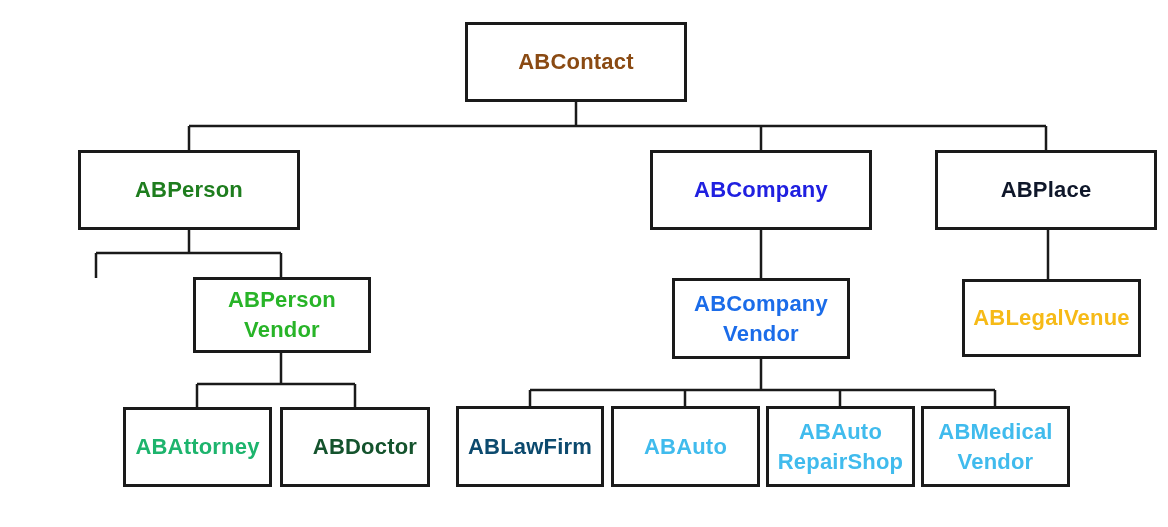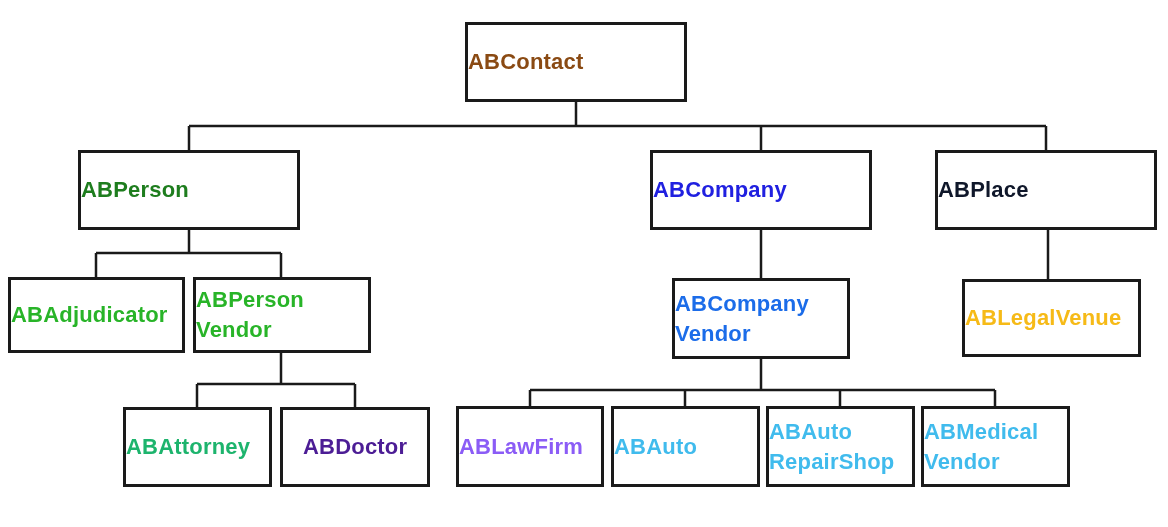--- a/index.html
+++ b/index.html
@@ -12,21 +12,21 @@
   }
   #edges{position:absolute;left:0;top:0;width:1168px;height:527px;}
   #edges path{fill:none;stroke:#1a1a1a;stroke-width:2.5;}
   .node{
     position:absolute;
     box-sizing:border-box;
     background:#ffffff;
     border:3px solid #1a1a1a;
     display:flex;
     flex-direction:column;
-    align-items:flex-start;
+    align-items:center;
     justify-content:center;
     text-align:center;
     font-weight:700;
     font-size:22px;
     line-height:30px;
     letter-spacing:0.2px;
   }
   
   .n-contact        {left:465px;top:22px; width:222px;height:80px;}
   .n-person         {left:78px; top:150px;width:222px;height:80px;}
@@ -66,47 +66,44 @@
   </div>
 
   <div class="node n-company" style="color: rgb(32, 32, 224);">
     <span>ABCompany</span>
   </div>
 
   <div class="node n-place" style="color: #0f172a;">
     <span>ABPlace</span>
   </div>
 
-  <div class="node n-adjudicator" style="color: rgb(40, 180, 40);">
-    <span>ABAdjudicator</span>
-  </div>
 
   <div class="node n-person-vendor" style="color: rgb(40, 180, 40);">
     <span>ABPerson</span>
     <span>Vendor</span>
   </div>
 
   <div class="node n-company-vendor" style="color: rgb(27, 108, 233);">
     <span>ABCompany</span>
     <span>Vendor</span>
   </div>
 
   <div class="node n-legal-venue" style="color: rgb(246, 186, 23);">
     <span>ABLegalVenue</span>
   </div>
 
   <div class="node n-attorney" style="color: rgb(29, 180, 109);">
     <span>ABAttorney</span>
   </div>
 
-  <div class="node n-doctor" style="color: #4c1d95; padding-left: 20px;">
+  <div class="node n-doctor" style="color: #14532d; padding-left: 20px;">
     <span>ABDoctor</span>
   </div>
 
-  <div class="node n-law-firm" style="color: #8b5cf6;">
+  <div class="node n-law-firm" style="color: #0c4a6e;">
     <span>ABLawFirm</span>
   </div>
 
   <div class="node n-auto-towing" style="color: rgb(64, 187, 237);">
     <span>ABAuto</span>
   </div>
 
   <div class="node n-auto-repair" style="color: rgb(64, 187, 237);">
     <span>ABAuto</span>
     <span>RepairShop</span>

